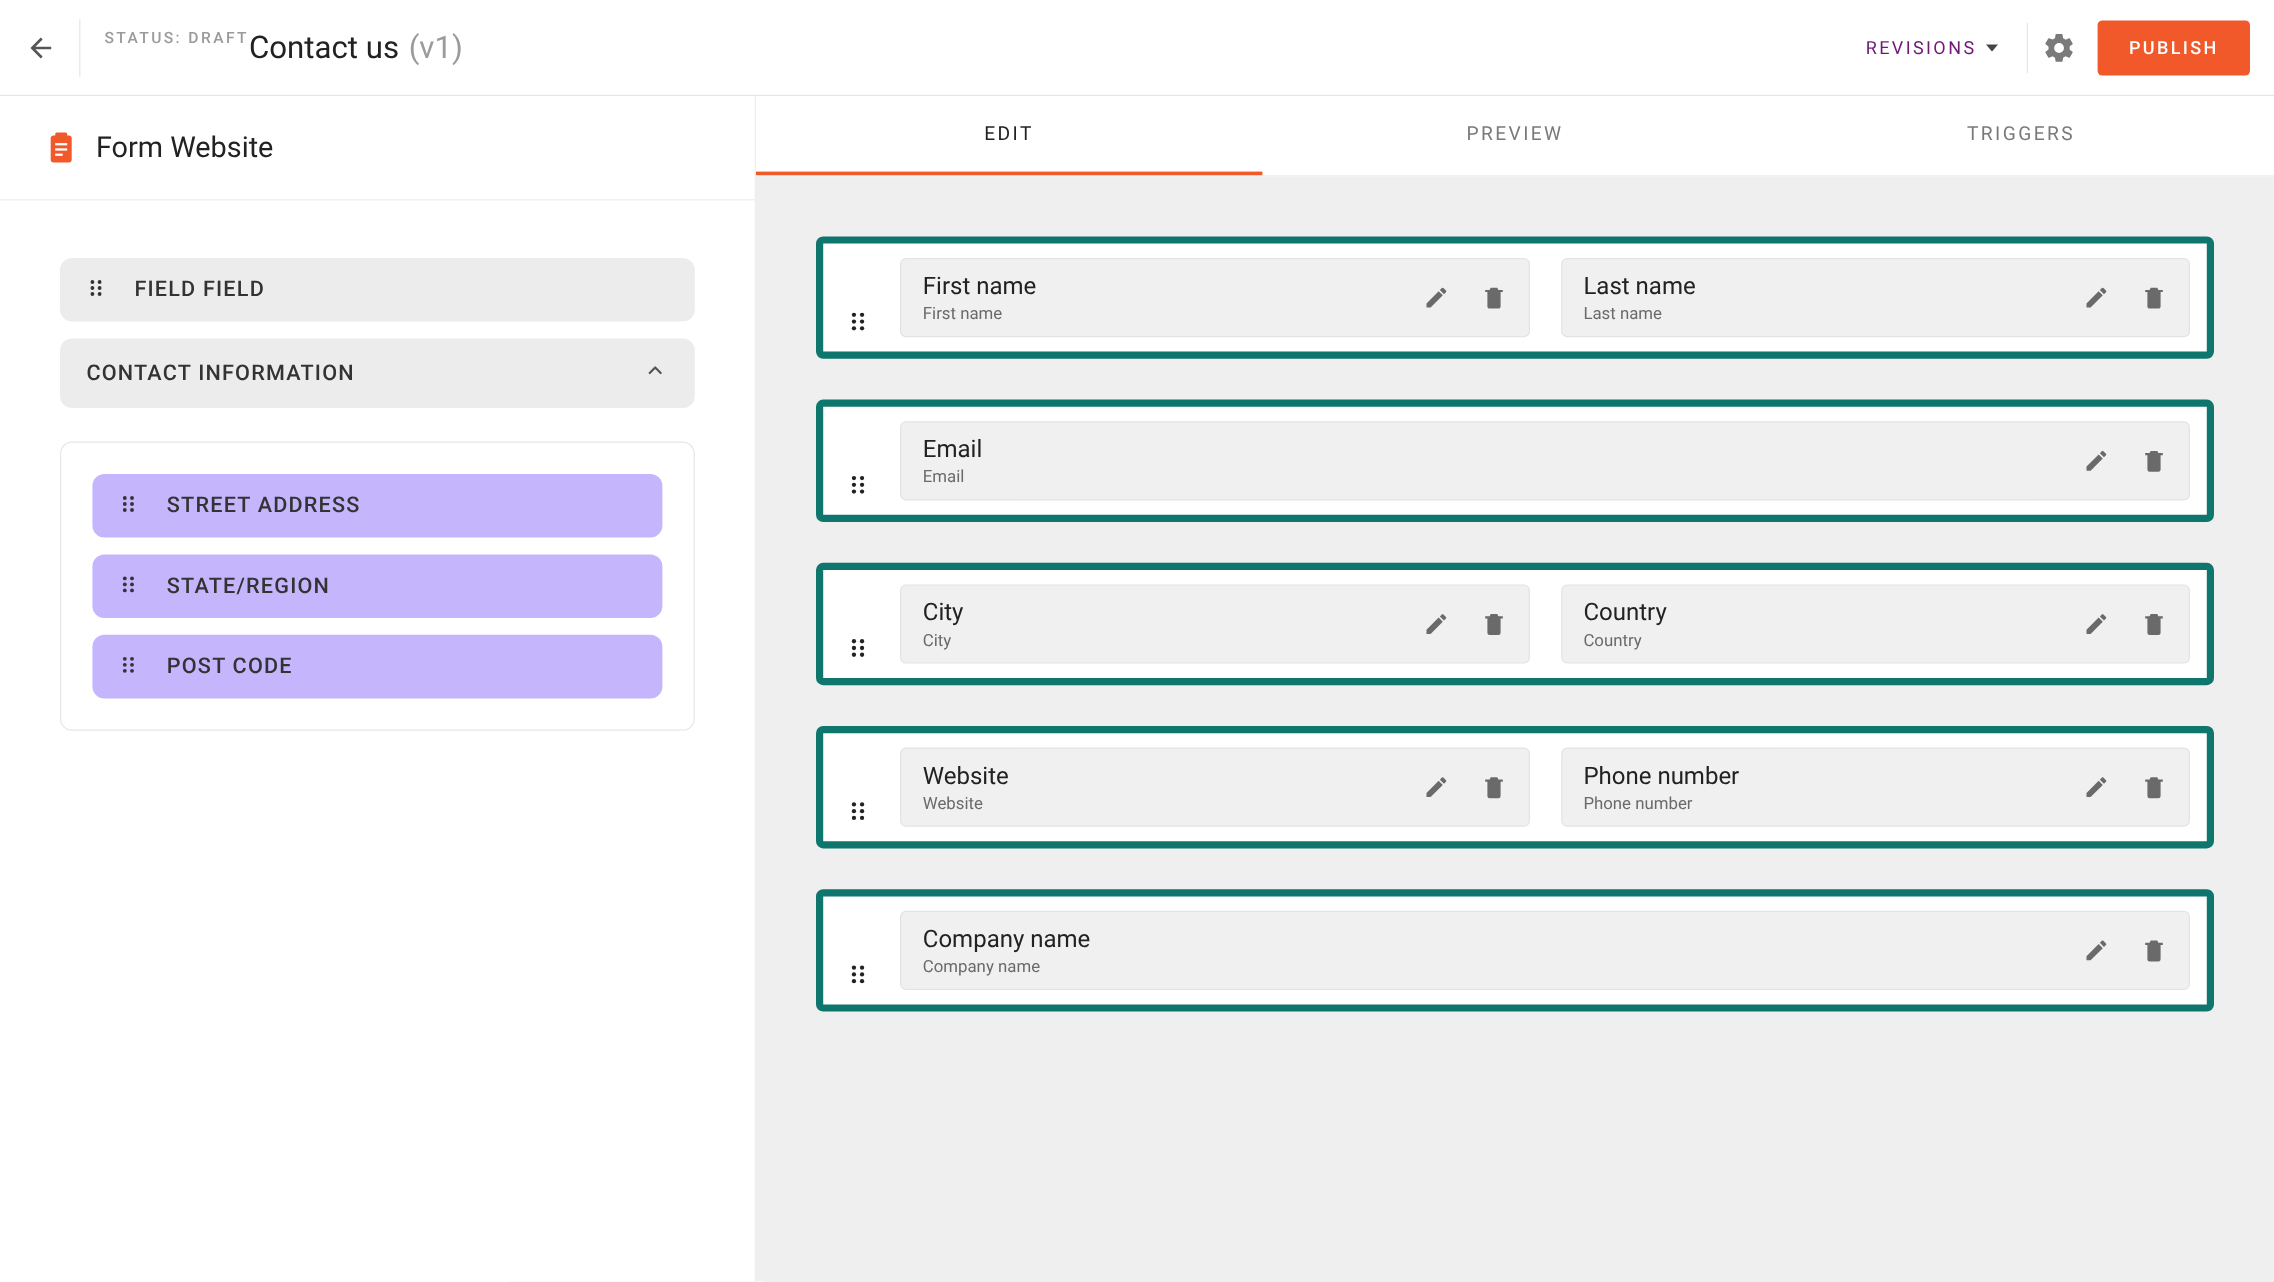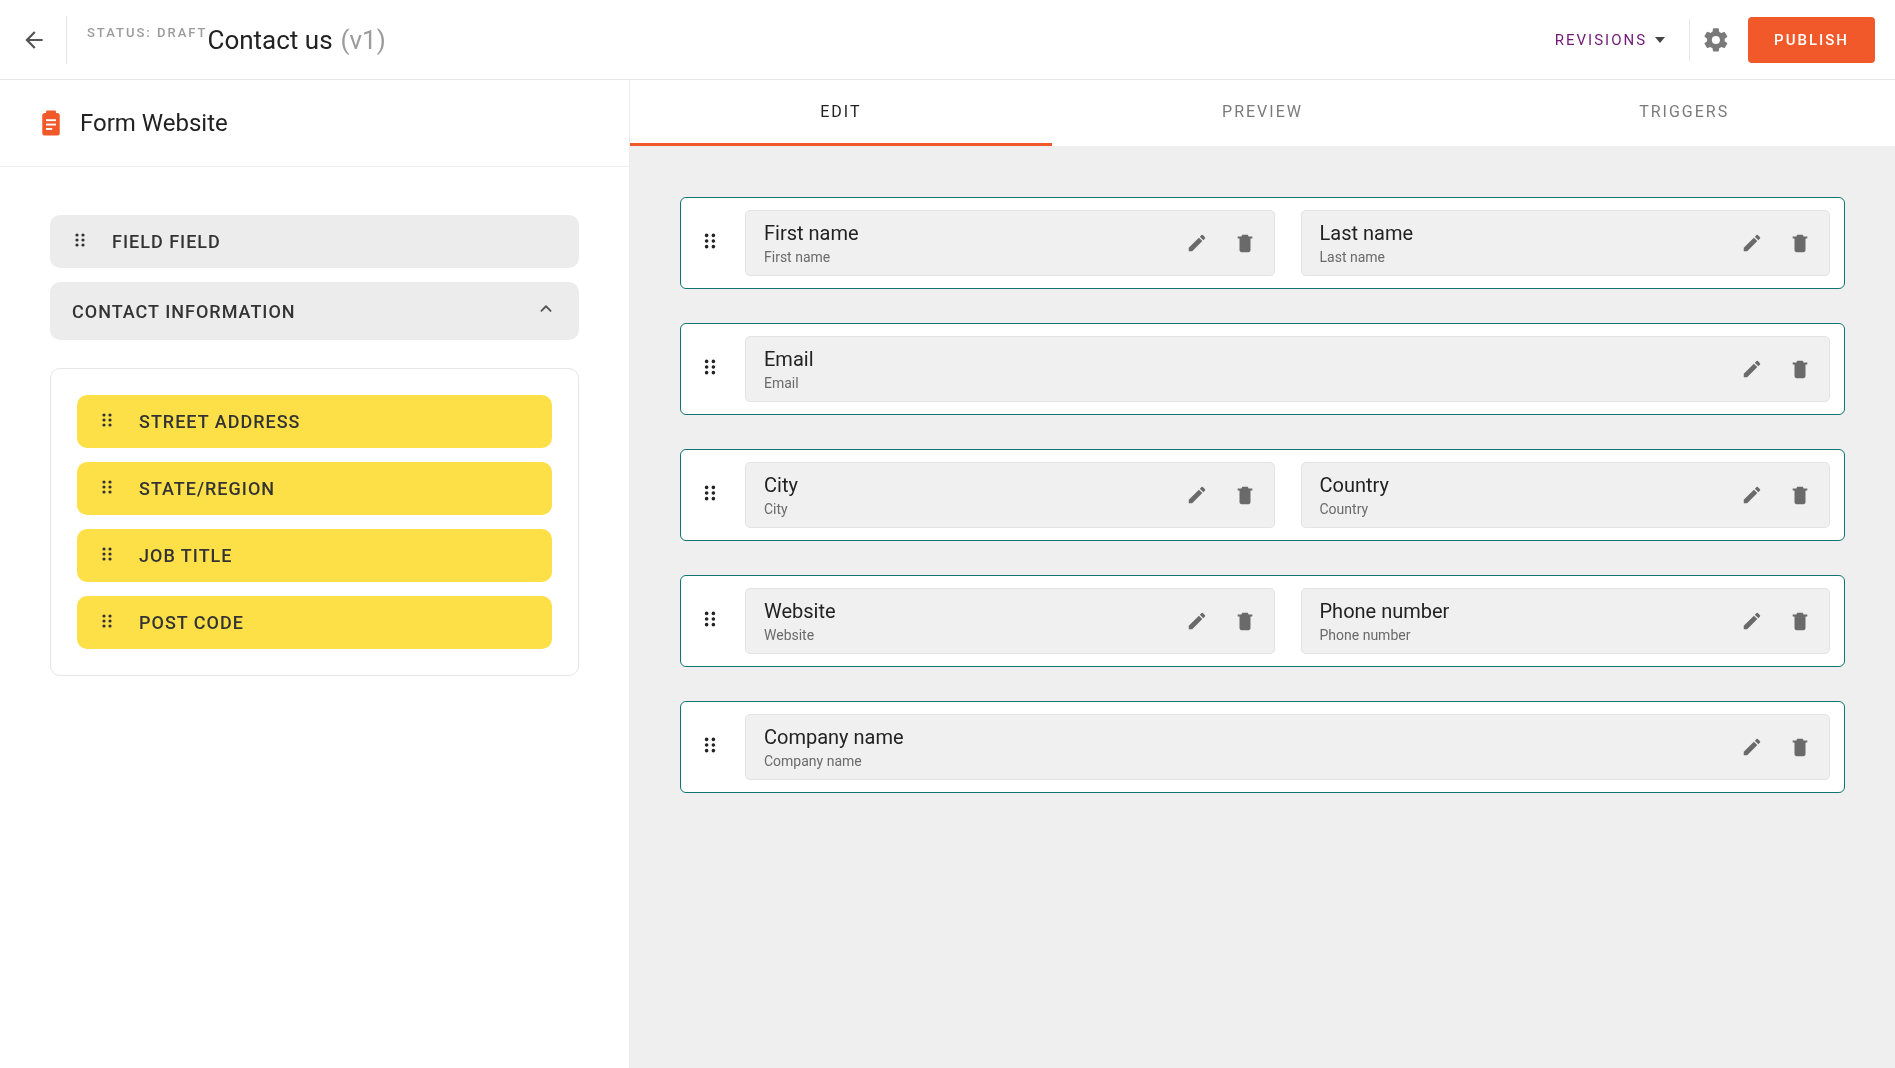--- a/index.html
+++ b/index.html
@@ -35,31 +35,31 @@
 .pill + .pill { margin-top:14px; }
 .pill .grip { color:#333; }
 .pill .grip svg { width:16px; height:16px; }
 .pill-label { font-size:18px; letter-spacing:1px; color:#333; font-weight:500; }
 .pill .chev { margin-left:auto; color:#555; }
 .pill .chev svg { width:22px; height:22px; }
 
 .custom-field-pill { margin-bottom:14px; }
 .section-pill { background:#ececec; }
 .nested-panel { border:1px solid #e6e6e6; border-radius:10px; padding:26px; margin-top:28px; }
-.nested-panel .pill { background:#fde047; }
+.nested-panel .pill { background:#c4b5fd; }
 .nested-panel .pill + .pill { margin-top:14px; }
 
 
 .content { flex:1; display:flex; flex-direction:column; background:#fff; }
 .tabs { display:flex; border-bottom:1px solid #ededed; }
 .tab { flex:1; text-align:center; padding:22px 0; font-size:16px; letter-spacing:2px; color:#7a7a7a; cursor:pointer; border-bottom:3px solid transparent; }
 .tab.active { color:#222; border-bottom-color:#f1592a; }
 
 .canvas { flex:1; background:#efefef; padding:50px; overflow:auto; }
-.row-card { background:#fff; border-radius:6px; border:1px solid #0f766e; padding:12px 14px; display:flex; align-items:center; gap:20px; margin-bottom:34px; }
+.row-card { background:#fff; border-radius:6px; border:6px solid #0f766e; padding:12px 14px; display:flex; align-items:flex-end; gap:20px; margin-bottom:34px; }
 .row-grip { color:#222; padding:0 6px; cursor:grab; }
 .row-grip svg { width:18px; height:18px; }
 .fields { flex:1; display:flex; gap:26px; }
 .field-block { flex:1; background:#f0f0f0; border:1px solid #e3e3e3; border-radius:5px; display:flex; align-items:center; padding:10px 18px; }
 .field-text { display:flex; flex-direction:column; gap:4px; flex:1; }
 .field-title { font-size:20px; color:#222; }
 .field-sub { font-size:14px; color:#6a6a6a; }
 .field-actions { display:flex; gap:26px; color:#6a6a6a; }
 .field-actions span { cursor:pointer; display:flex; align-items:center; }
 .field-actions svg { width:22px; height:22px; }
@@ -170,26 +170,20 @@
         <div class="pill">
           <span class="grip"><svg viewBox="0 0 14 16">
                 <use href="#icon-grip"></use>
               </svg></span>
           <span class="pill-label">STATE/REGION</span>
         </div>
         <div class="pill">
           <span class="grip"><svg viewBox="0 0 14 16">
                 <use href="#icon-grip"></use>
               </svg></span>
-          <span class="pill-label">JOB TITLE</span>
-        </div>
-        <div class="pill">
-          <span class="grip"><svg viewBox="0 0 14 16">
-                <use href="#icon-grip"></use>
-              </svg></span>
           <span class="pill-label">POST CODE</span>
         </div>
       </div>
 
     </div>
   </aside>
 
   <section class="content">
     <div class="tabs">
       <div class="tab active">EDIT</div>

